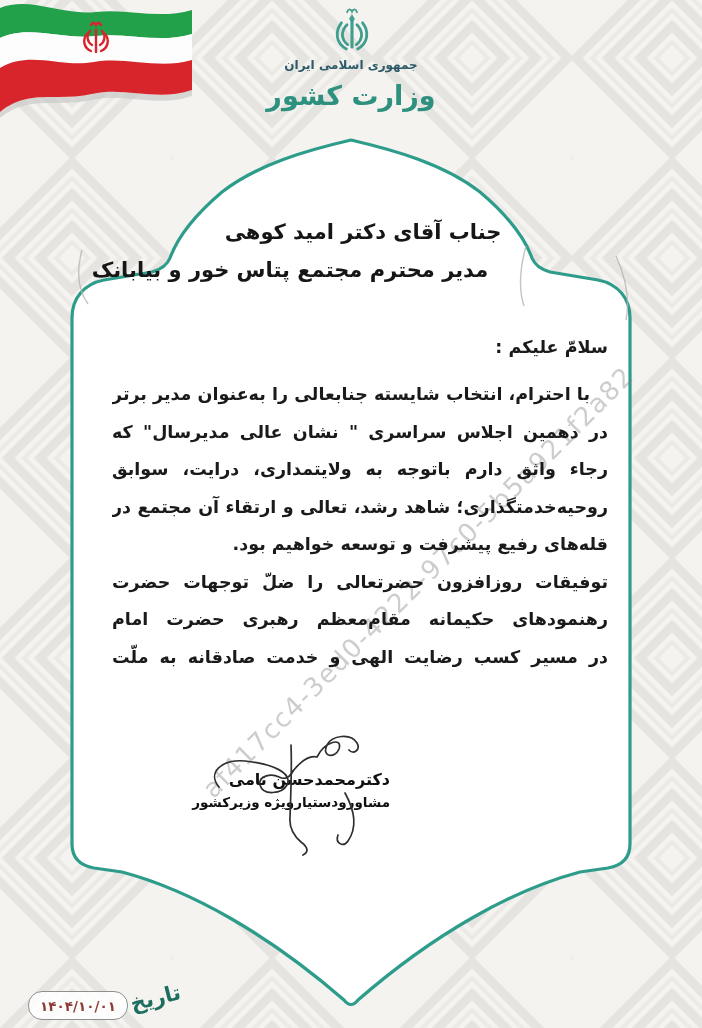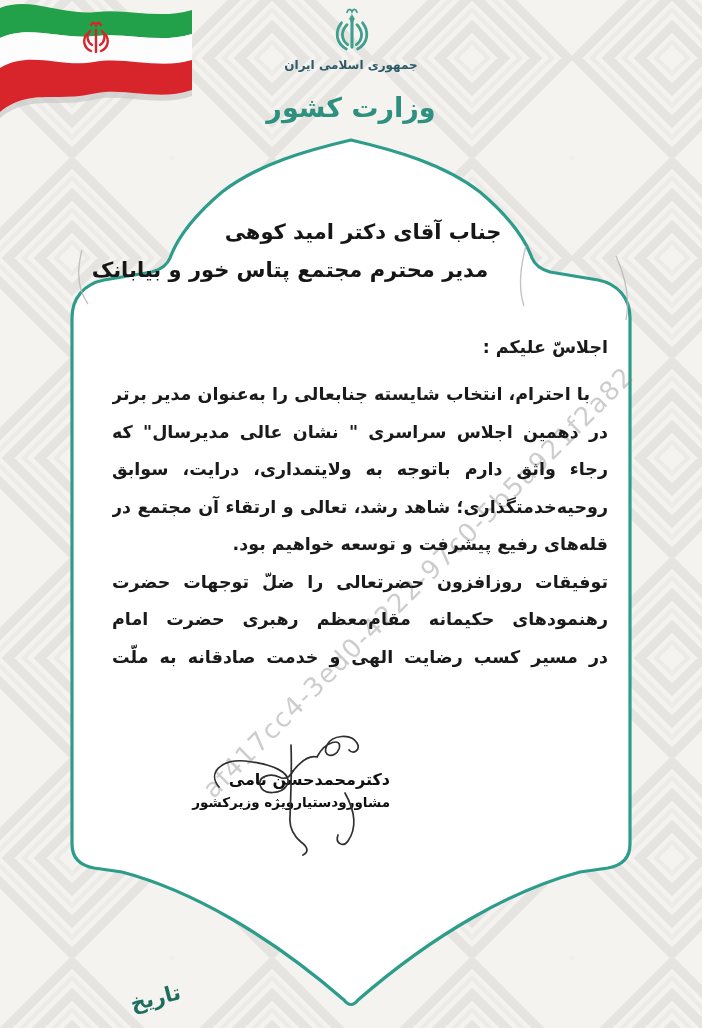--- a/index.html
+++ b/index.html
@@ -7,21 +7,21 @@
         background:#f4f3f0;font-family:"DejaVu Sans",sans-serif;direction:rtl;}
   .abs{position:absolute;}
   svg{display:block;}
 
   .bg{position:absolute;left:0;top:0;}
 
   
   .emblem{position:absolute;left:319px;top:6px;}
   .hdr-line1{position:absolute;left:0;top:58px;width:702px;text-align:center;
              font-size:12px;font-weight:700;color:#2c5a68;letter-spacing:1px;}
-  .hdr-line2{position:absolute;left:0;top:92px;width:702px;text-align:center;
+  .hdr-line2{position:absolute;left:0;top:80px;width:702px;text-align:center;
              font-size:27px;font-weight:700;color:#2e9180;letter-spacing:2px;}
 
   
   .frame{position:absolute;left:0;top:0;}
 
   
   .rcp1{position:absolute;left:12px;top:220px;width:702px;text-align:center;
         font-size:21px;font-weight:700;color:#161616;}
   .rcp2{position:absolute;left:0;top:258px;width:580px;text-align:center;
         font-size:21px;font-weight:700;color:#161616;}
@@ -138,21 +138,21 @@
       <path d="M616,256 C626,278 630,300 626,320"></path>
     </g>
   </svg>
 
   <div class="wm">af417cc4-3ed0-4222-97c0-5b5a921f2a82</div>
 
   <div class="rcp1">جناب آقای دکتر امید کوهی</div>
   <div class="rcp2">مدیر محترم مجتمع پتاس خور و بیابانک</div>
 
   <div class="body-box">
-    <div class="salut">اجلاسّ علیکم :</div>
+    <div class="salut">سلامّ علیکم :</div>
     <div class="bl just indent">با احترام، انتخاب شایسته جنابعالی را به‌عنوان مدیر برتر سال ۱۴۰۴</div>
     <div class="bl just">در دهمین اجلاس سراسری " نشان عالی مدیرسال" که نشان از لیاقت،</div>
     <div class="bl just">رجاء واثق دارم باتوجه به ولایتمداری، درایت، سوابق ارزشمند و همچنین</div>
     <div class="bl just">روحیه‌خدمتگذاری؛ شاهد رشد، تعالی و ارتقاء آن مجتمع در دستیابی به</div>
     <div class="bl endl">قله‌های رفیع پیشرفت و توسعه خواهیم بود.</div>
     <div class="bl just"><span>توفیقات روزافزون حضرتعالی را ضلّ توجهات حضرت ولی‌عصر</span></div>
     <div class="bl just"><span>رهنمودهای حکیمانه مقام‌معظم رهبری حضرت امام خامنه‌ای</span></div>
     <div class="bl just">در مسیر کسب رضایت الهی و خدمت صادقانه به ملّت شریف کشور</div>
   </div>
 
@@ -163,15 +163,18 @@
       <path d="M86,12 C87,34 86,58 85,84 C84,95 89,103 96,109 C103,114 104,119 98,122"></path>
       <path d="M140,60 C150,78 152,95 143,108 C138,115 130,110 133,102"></path>
     </g>
   </svg>
 
   <div class="sig-block">
     <div class="sig-name">دکترمحمدحسن نامی</div>
     <div class="sig-title">مشاورودستیارویژه وزیرکشور</div>
   </div>
 
+  <div class="date-pill">
+    <span class="date-val">۱۴۰۴/۱۰/۰۱</span>
+  </div>
   <div class="date-lbl">تاریخ</div>
 
 </div>
 
 </body></html>

